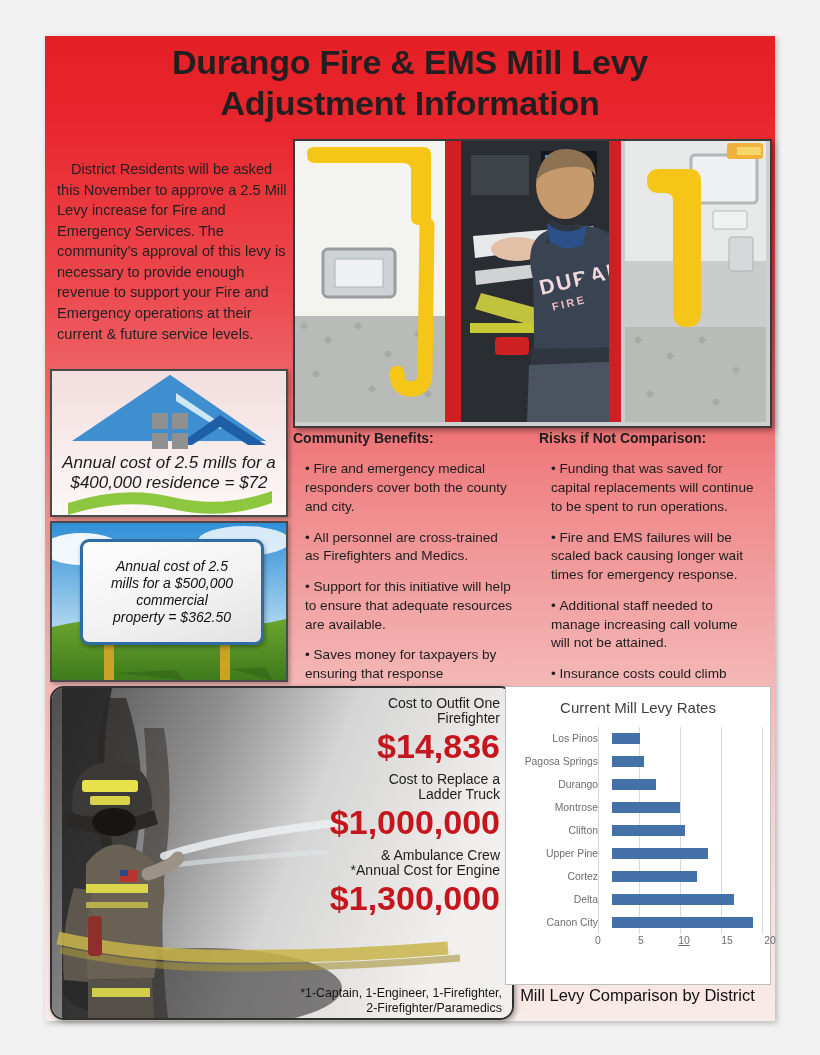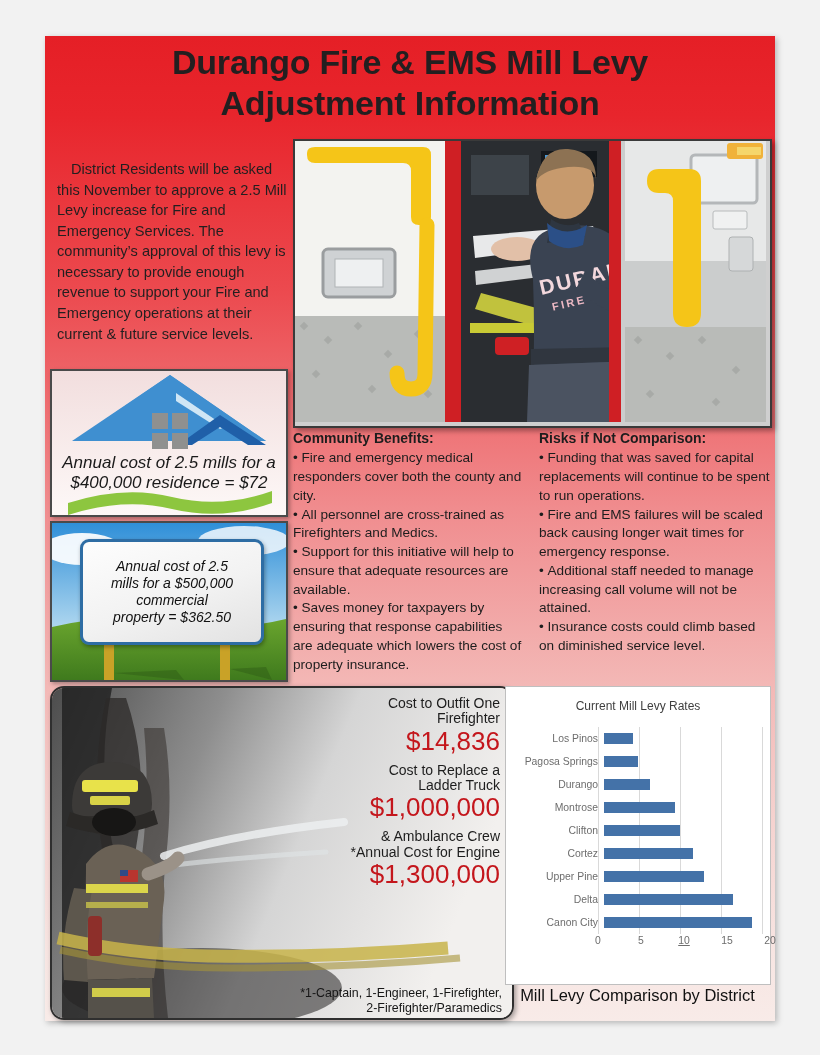--- a/index.html
+++ b/index.html
@@ -33,21 +33,21 @@
     position:absolute;left:248px;top:103px;width:475px;height:285px;
     border:2px solid #3a3a3a;box-shadow:3px 3px 5px rgba(0,0,0,.35);
     overflow:hidden;background:#cfcfcf;
   }
   .hero svg{display:block;}
   
   .colwrap{position:absolute;left:248px;top:393px;width:478px;display:flex;gap:14px;}
   .col{width:232px;font-size:13.6px;line-height:1.38;color:#1d1d1d;}
   .col h3{margin:0 0 1px 0;font-size:14px;font-weight:bold;}
   .col ul{margin:0;padding:0;list-style:none;}
-  .col li{margin:0;padding:0;text-indent:0;}
+  .col li{margin:12px;padding:0;text-indent:0;}
   .col li::before{content:"\2022\00a0";}
   
   .house-box{
     position:absolute;left:5px;top:333px;width:234px;height:144px;
     border:2px solid #4a4a4a;background:#fff;overflow:hidden;
     box-shadow:2px 2px 4px rgba(0,0,0,.3);
   }
   .house-cap{
     position:absolute;left:0;bottom:22px;width:234px;text-align:center;
     font-style:italic;font-size:17px;line-height:1.18;color:#1a1a1a;
@@ -73,42 +73,42 @@
   .ff-panel{
     position:absolute;left:5px;top:650px;width:460px;height:330px;
     border-radius:14px;overflow:hidden;border:2px solid #2f2f2f;
     box-shadow:2px 2px 5px rgba(0,0,0,.35);
   }
   .ff-costs{
     position:absolute;right:12px;top:8px;width:300px;
     text-align:right;color:#1d1d1d;
   }
   .ff-line{font-size:14px;line-height:1.1;}
-  .ff-amount{font-size:26px;line-height:1.15;font-weight:normal;color:#c4161c;margin-bottom:6px;}
+  .ff-amount{font-size:34px;line-height:1.15;font-weight:bold;color:#c4161c;margin-bottom:6px;}
   .ff-note{
     position:absolute;right:10px;bottom:2px;width:330px;
     text-align:right;font-size:12.4px;line-height:1.2;color:#161616;
   }
   
   .chart-box{
     position:absolute;left:460px;top:650px;width:264px;height:297px;
     background:#fff;border:1px solid #bfbfbf;
   }
   .chart-title{
-    text-align:center;font-size:12px;color:#3f3f3f;margin-top:12px;
+    text-align:center;font-size:15px;color:#3f3f3f;margin-top:12px;
     font-weight:400;
   }
   .plot{position:absolute;left:0;top:40px;width:264px;height:228px;}
   .chart-caption{
     position:absolute;left:455px;top:950px;width:275px;
     text-align:center;font-size:16.5px;color:#111;
   }
   .bar-row{display:flex;align-items:center;height:23px;}
   .bar-label{
-    width:92px;text-align:right;padding-right:6px;
+    width:92px;text-align:right;padding-right:14px;
     font-size:10.4px;color:#6d6d6d;white-space:nowrap;
   }
   .bar-track{position:relative;flex:1;height:23px;}
   .bar{position:absolute;left:0;top:6px;height:11px;background:#4472a8;}
   .axis{position:relative;height:16px;margin-left:92px;}
   .axis span{
     position:absolute;top:1px;transform:translateX(-50%);
     font-size:10.4px;color:#6d6d6d;
   }
   .grid{position:absolute;left:92px;top:0;right:8px;height:207px;pointer-events:none;}
@@ -387,29 +387,29 @@
               <div class="bar" style="width: 43%; background: rgb(68, 114, 168);"></div>
             </div>
           </div>
           <div class="bar-row">
             <div class="bar-label">Clifton</div>
             <div class="bar-track">
               <div class="bar" style="width: 46%; background: rgb(68, 114, 168);"></div>
             </div>
           </div>
           <div class="bar-row">
+            <div class="bar-label">Upper Pine</div>
+            <div class="bar-track">
+              <div class="bar" style="width: 60.5%; background: rgb(68, 114, 168);"></div>
+            </div>
+          </div>
+          <div class="bar-row">
             <div class="bar-label">Cortez</div>
             <div class="bar-track">
               <div class="bar" style="width: 53.5%; background: rgb(68, 114, 168);"></div>
-            </div>
-          </div>
-          <div class="bar-row">
-            <div class="bar-label">Upper Pine</div>
-            <div class="bar-track">
-              <div class="bar" style="width: 60.5%; background: rgb(68, 114, 168);"></div>
             </div>
           </div>
           <div class="bar-row">
             <div class="bar-label">Delta</div>
             <div class="bar-track">
               <div class="bar" style="width: 77.5%; background: rgb(68, 114, 168);"></div>
             </div>
           </div>
           <div class="bar-row">
             <div class="bar-label">Canon City</div>

